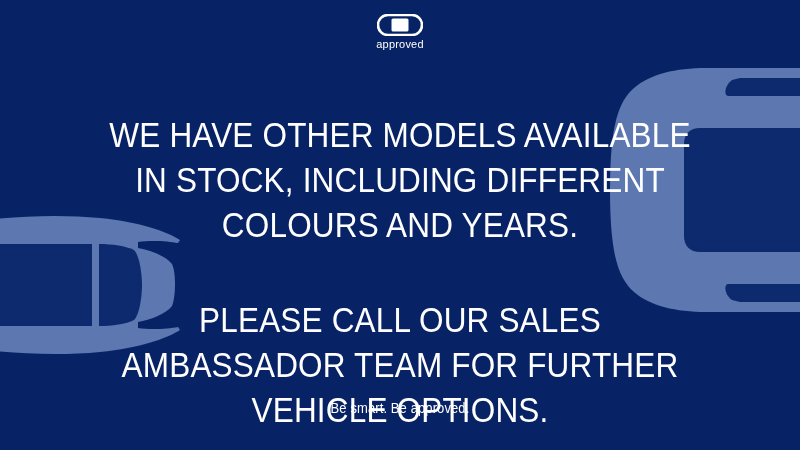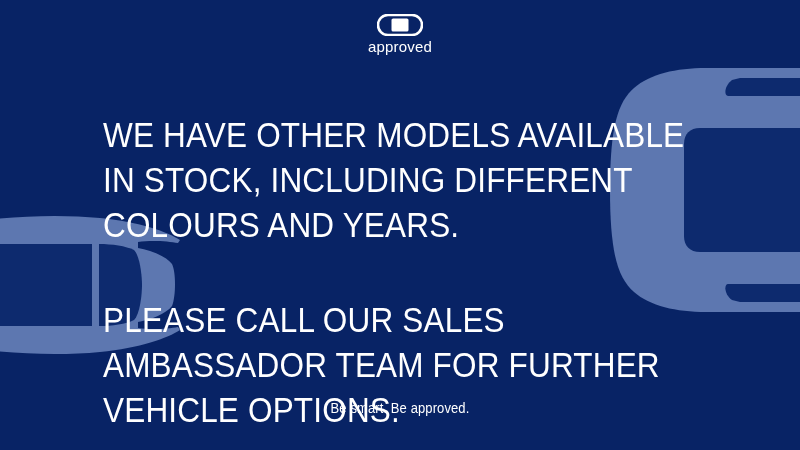--- a/index.html
+++ b/index.html
@@ -35,34 +35,34 @@
     display: flex;
     flex-direction: column;
     align-items: center;
     gap: 3px;
   }
   .logo-mark {
     display: block;
   }
   .logo-word {
     color: #ffffff;
-    font-size: 15px;
+    font-size: 11px;
     letter-spacing: 0.2px;
     font-weight: 400;
     line-height: 1;
     text-align: center;
   }
 
   
   .message {
     position: absolute;
     top: 112px;
     left: 0;
     right: 0;
-    text-align: left;
+    text-align: center;
     color: #ffffff;
   }
   .headline {
     font-size: 35px;
     line-height: 45px;
     font-weight: 400;
     letter-spacing: 0.2px;
     margin: 0 auto;
     width: 660px;
     transform: scaleX(0.9);

